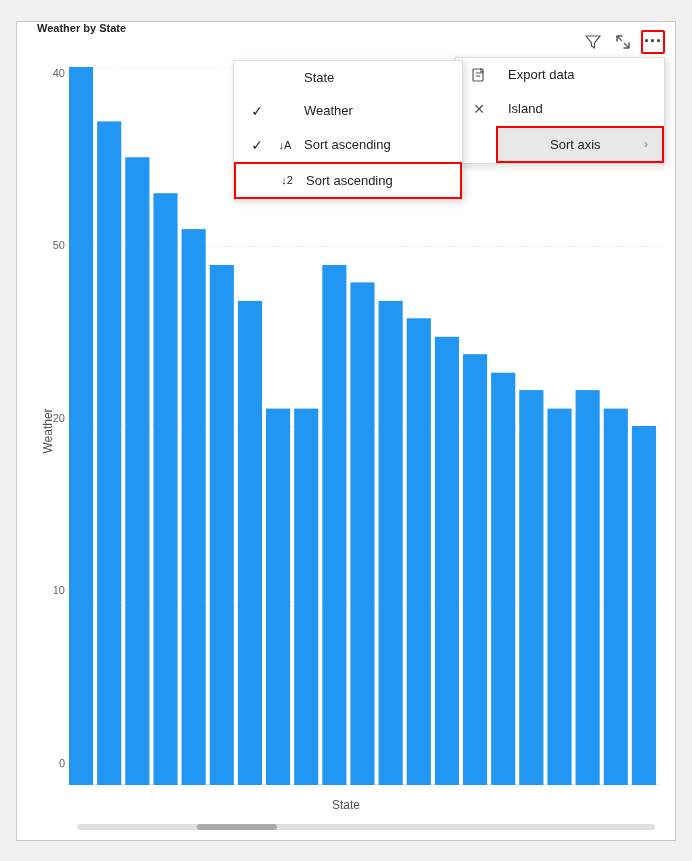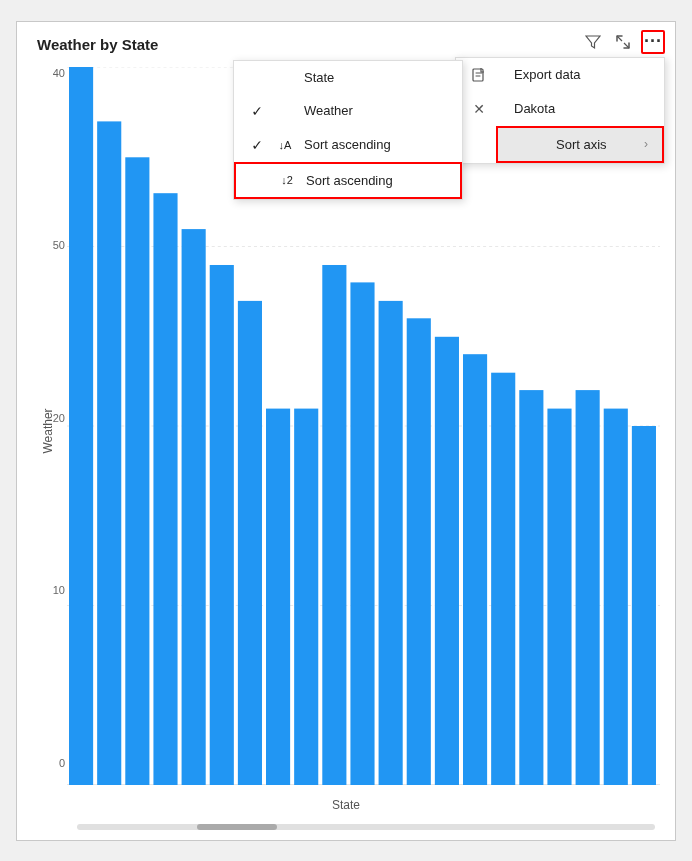--- a/index.html
+++ b/index.html
@@ -43,23 +43,23 @@
     .toolbar-icon.more-btn {
       border: 2px solid red;
       color: #333;
       font-size: 18px;
       font-weight: bold;
       border-radius: 2px;
     }
     
     .chart-title {
       position: absolute;
-      top: 14px;
+      top: 0;
       left: 20px;
-      font-size: 15px;
+      font-size: 11px;
       font-weight: 600;
       color: #222;
     }
     
     .y-axis-label {
       position: absolute;
       left: 8px;
       top: 50%;
       transform: translateY(-50%) rotate(-90deg);
       font-size: 12px;
@@ -99,21 +99,21 @@
       box-shadow: 2px 2px 8px rgba(0,0,0,0.15);
       z-index: 100;
     }
     .context-menu-item {
       display: flex;
       align-items: center;
       padding: 9px 14px;
       font-size: 13px;
       color: #222;
       cursor: pointer;
-      gap: 26px;
+      gap: 20px;
     }
     .context-menu-item.highlighted {
       background: #e8e8e8;
       border: 2px solid red;
       margin-left: 40px;
     }
     .context-menu-item .item-icon {
       width: 18px;
       display: flex;
       align-items: center;
@@ -325,21 +325,21 @@
         <svg width="16" height="16" viewBox="0 0 16 16" fill="none">
           <rect x="2" y="2" width="10" height="12" rx="1" stroke="#555" stroke-width="1.2" fill="none"></rect>
           <path d="M5 6h6M5 9h4" stroke="#555" stroke-width="1" stroke-linecap="round"></path>
           <path d="M10 1v4h3" stroke="#555" stroke-width="1.2" fill="none" stroke-linejoin="round"></path>
         </svg>
       </span>
       <span class="item-label">Export data</span>
     </div>
     <div class="context-menu-item">
       <span class="item-icon" style="font-size:14px;color:#555;">✕</span>
-      <span class="item-label">Dakota</span>
+      <span class="item-label">Island</span>
     </div>
     <div class="context-menu-item highlighted">
       <span class="item-icon"></span>
       <span class="item-label">Sort axis</span>
       <span class="item-arrow">›</span>
     </div>
   </div>
 
   <div class="sub-menu">
     <div class="sub-menu-item">

